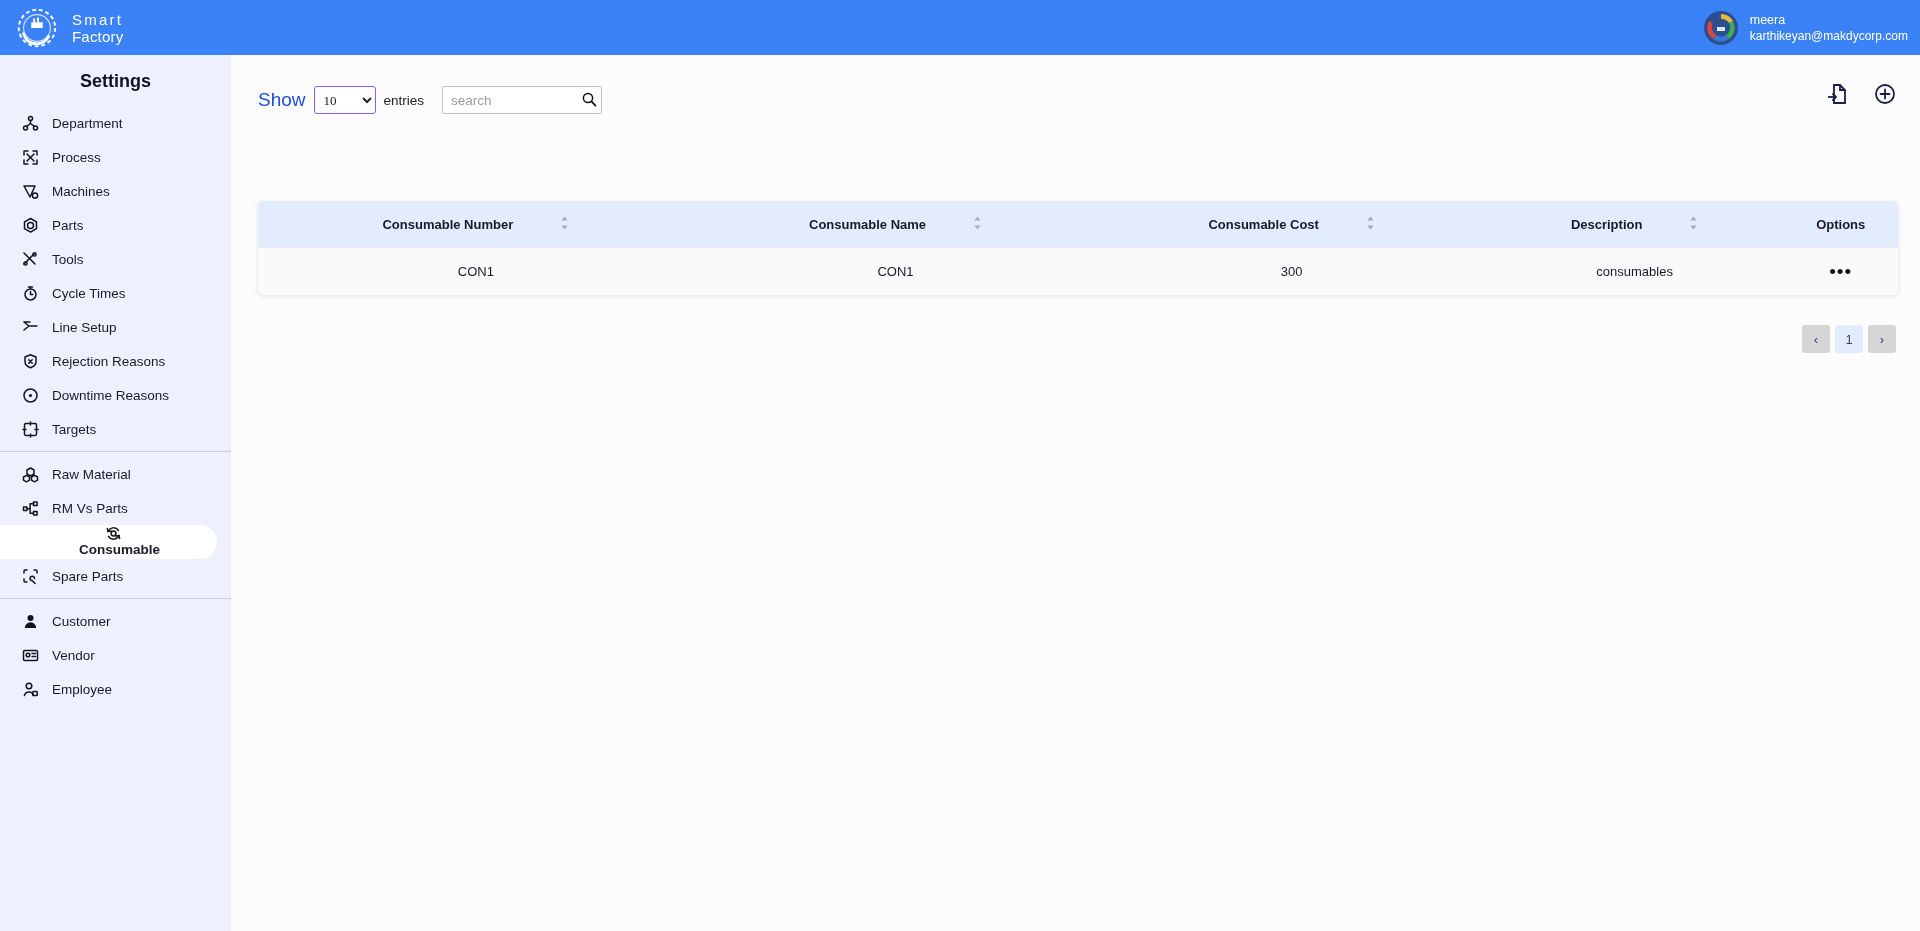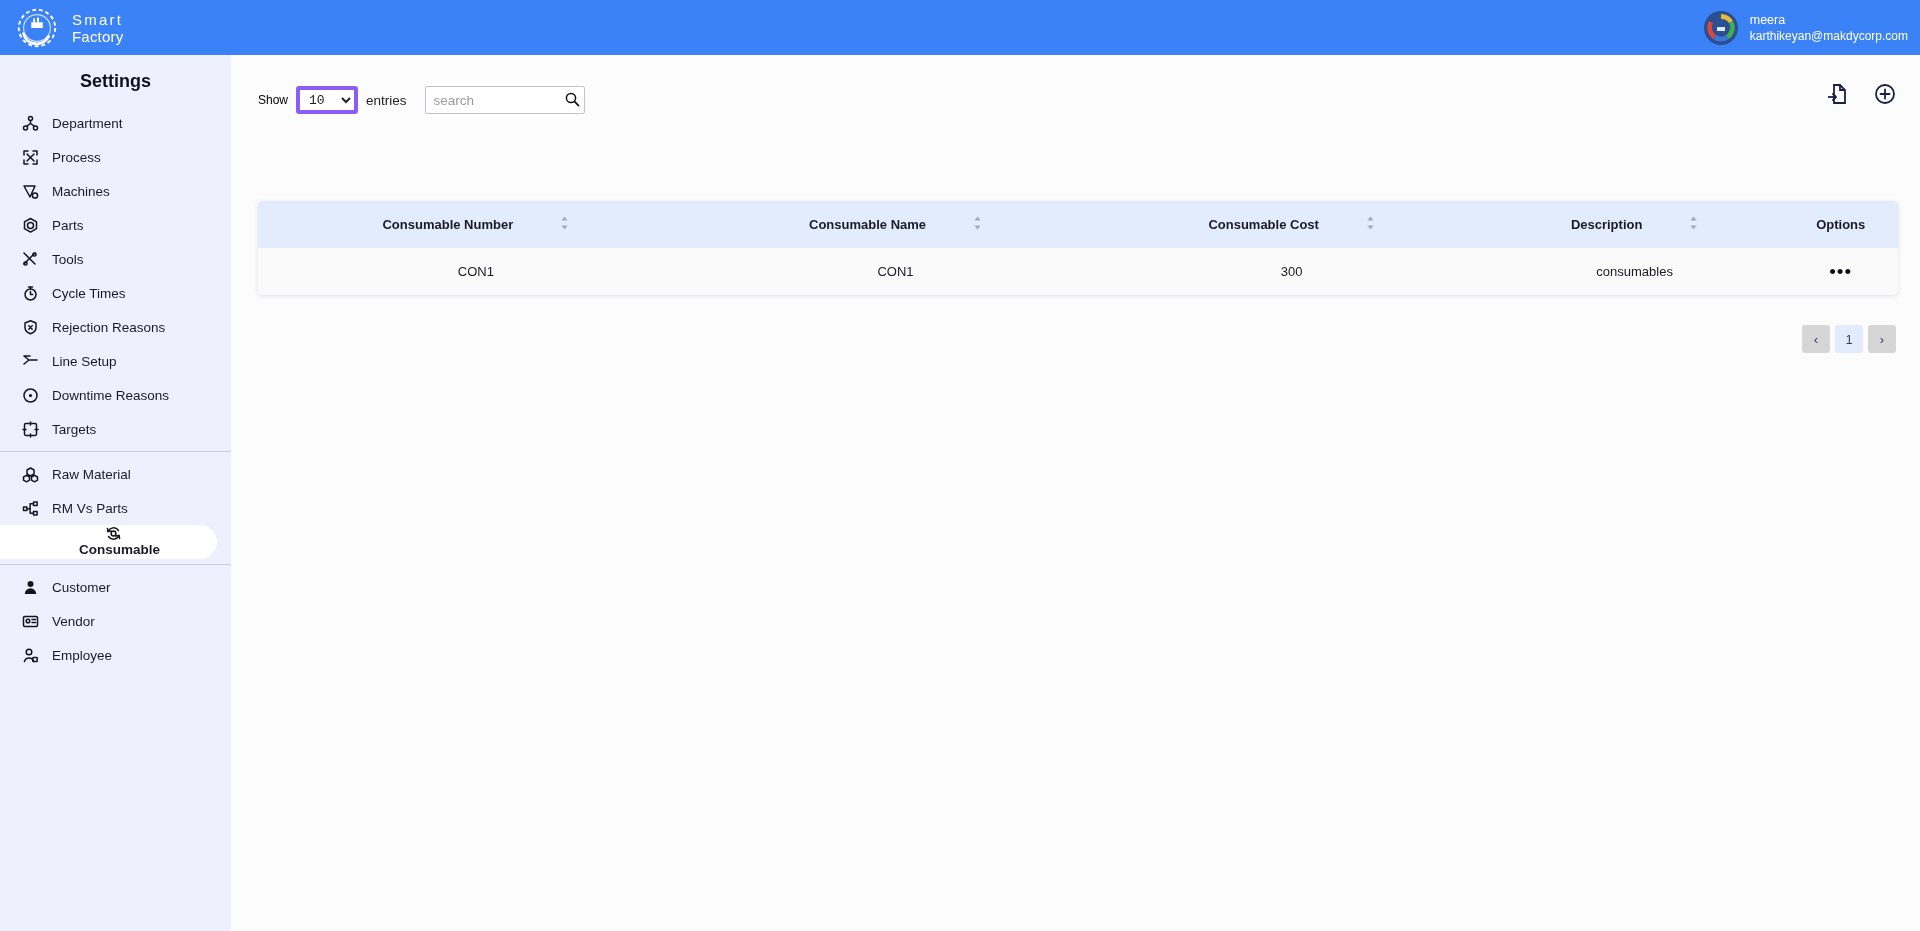--- a/index.html
+++ b/index.html
@@ -77,26 +77,26 @@
     position: absolute; top: 55px; left: 231px;
     width: 1689px; height: 876px;
     background: #fcfcfd;
   }
 
   .toolbar {
     position: absolute; top: 28px; left: 27px;
     right: 24px; height: 34px;
     display: flex; align-items: center;
   }
-  .show-label { font-size: 12px; color: #000000; }
+  .show-label { font-size: 19px; color: #1d4ed8; }
   .entries-select {
     margin: 2px 8px;
     width: 62px; height: 28px;
-    font-size: 13px; font-family: Liberation Mono, monospace;
-    border: 4px solid #8b5cf6; border-radius: 3px;
+    font-size: 13px; font-family: Liberation Serif, serif;
+    border: 1px solid #8b5cf6; border-radius: 3px;
     background: #fff; color: #222;
     padding-left: 5px;
   }
   .entries-label { font-size: 13.5px; color: #222; margin-right: 18px; }
   .search-wrap {
     position: relative; width: 160px; height: 28px;
   }
   .search-input {
     width: 160px; height: 28px;
     border: 1px solid #c3c3cb; border-radius: 2px;
@@ -249,33 +249,33 @@
           <svg viewBox="0 0 17 17" width="17" height="17">
             <circle cx="8.5" cy="9.5" r="5.5" fill="none" stroke="#14141f" stroke-width="1.5" stroke-linecap="round" stroke-linejoin="round"></circle>
             <path d="M8.5 6.5 v3 h2.2 M6.5 2 h4 M8.5 2 v2" fill="none" stroke="#14141f" stroke-width="1.5" stroke-linecap="round" stroke-linejoin="round"></path>
           </svg>
         </span>
         <span>Cycle Times</span>
       </div>
       <div class="nav-item">
         <span class="ico">
           <svg viewBox="0 0 17 17" width="17" height="17">
+            <path d="M2 3 l5 4 l-5 4 M2 3 h6 M7 7 h8" fill="none" stroke="#14141f" stroke-width="1.5" stroke-linecap="round" stroke-linejoin="round"></path>
+          </svg>
+        </span>
+        <span>Line Setup</span>
+      </div>
+      <div class="nav-item">
+        <span class="ico">
+          <svg viewBox="0 0 17 17" width="17" height="17">
             <path d="M8.5 1.8 l5.5 2.2 v4.5 c0 3.4 -2.6 5.3 -5.5 6.3 c-2.9 -1 -5.5 -2.9 -5.5 -6.3 V4 z" fill="none" stroke="#14141f" stroke-width="1.5" stroke-linecap="round" stroke-linejoin="round"></path>
             <path d="M6.8 6.8 l3.4 3.4 M10.2 6.8 l-3.4 3.4" fill="none" stroke="#14141f" stroke-width="1.5" stroke-linecap="round" stroke-linejoin="round"></path>
           </svg>
         </span>
         <span>Rejection Reasons</span>
-      </div>
-      <div class="nav-item">
-        <span class="ico">
-          <svg viewBox="0 0 17 17" width="17" height="17">
-            <path d="M2 3 l5 4 l-5 4 M2 3 h6 M7 7 h8" fill="none" stroke="#14141f" stroke-width="1.5" stroke-linecap="round" stroke-linejoin="round"></path>
-          </svg>
-        </span>
-        <span>Line Setup</span>
       </div>
       <div class="nav-item">
         <span class="ico">
           <svg viewBox="0 0 17 17" width="17" height="17">
             <circle cx="8.5" cy="8.5" r="6.5" fill="none" stroke="#14141f" stroke-width="1.5" stroke-linecap="round" stroke-linejoin="round"></circle>
             <circle cx="8.5" cy="8.5" r="1.6" fill="#14141f"></circle>
           </svg>
         </span>
         <span>Downtime Reasons</span>
       </div>
@@ -312,20 +312,29 @@
       </div>
       <div class="nav-item active">
         <span class="ico">
           <svg viewBox="0 0 17 17" width="17" height="17">
             <path d="M3 6.5 a6 6 0 0 1 10.5 -1 M14 10.5 a6 6 0 0 1 -10.5 1" fill="none" stroke="#14141f" stroke-width="1.5" stroke-linecap="round" stroke-linejoin="round"></path>
             <path d="M2.4 3.4 l.6 3.2 l3.2 -.6 M14.6 13.6 l-.6 -3.2 l-3.2 .6" fill="none" stroke="#14141f" stroke-width="1.5" stroke-linecap="round" stroke-linejoin="round"></path>
             <circle cx="8.5" cy="8.5" r="2.4" fill="none" stroke="#14141f" stroke-width="1.5" stroke-linecap="round" stroke-linejoin="round"></circle>
           </svg>
         </span>
         <span>Consumable</span>
+      </div>
+      <div class="nav-item">
+        <span class="ico">
+          <svg viewBox="0 0 17 17" width="17" height="17">
+            <path d="M5 2 H3 a1 1 0 0 0 -1 1 v2 M2 11 v2 a1 1 0 0 0 1 1 h2 M12 2 h2 a1 1 0 0 1 1 1 v2" fill="none" stroke="#14141f" stroke-width="1.5" stroke-linecap="round" stroke-linejoin="round"></path>
+            <path d="M12.5 10.5 a2.2 2.2 0 1 0 -2.2 2.2 l2.8 2.8" fill="none" stroke="#14141f" stroke-width="1.5" stroke-linecap="round" stroke-linejoin="round"></path>
+          </svg>
+        </span>
+        <span>Spare Parts</span>
       </div>
       <div class="nav-sep"></div>
       <div class="nav-item">
         <span class="ico">
           <svg viewBox="0 0 17 17" width="17" height="17">
             <circle cx="8.5" cy="5" r="3" fill="#14141f"></circle>
             <path d="M2.8 15 a5.7 5.7 0 0 1 11.4 0 z" fill="#14141f"></path>
           </svg>
         </span>
         <span>Customer</span>

